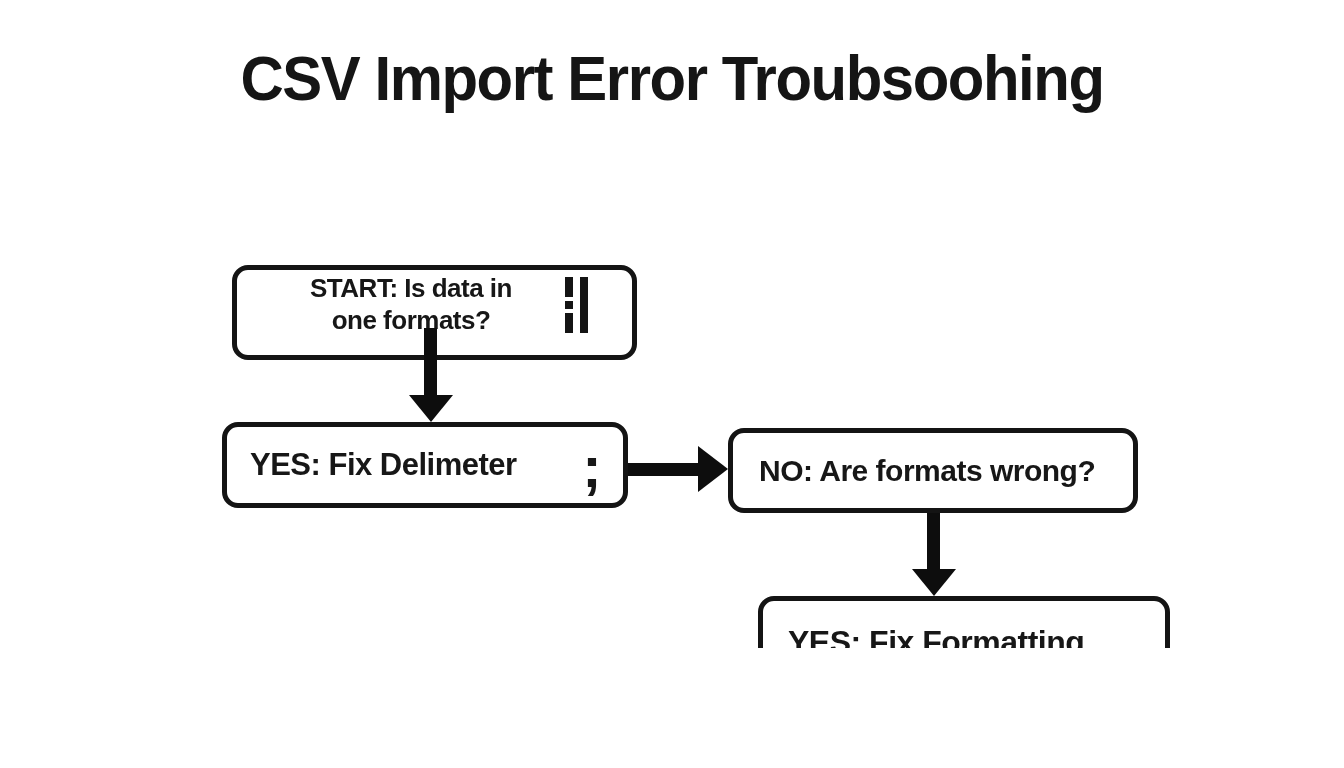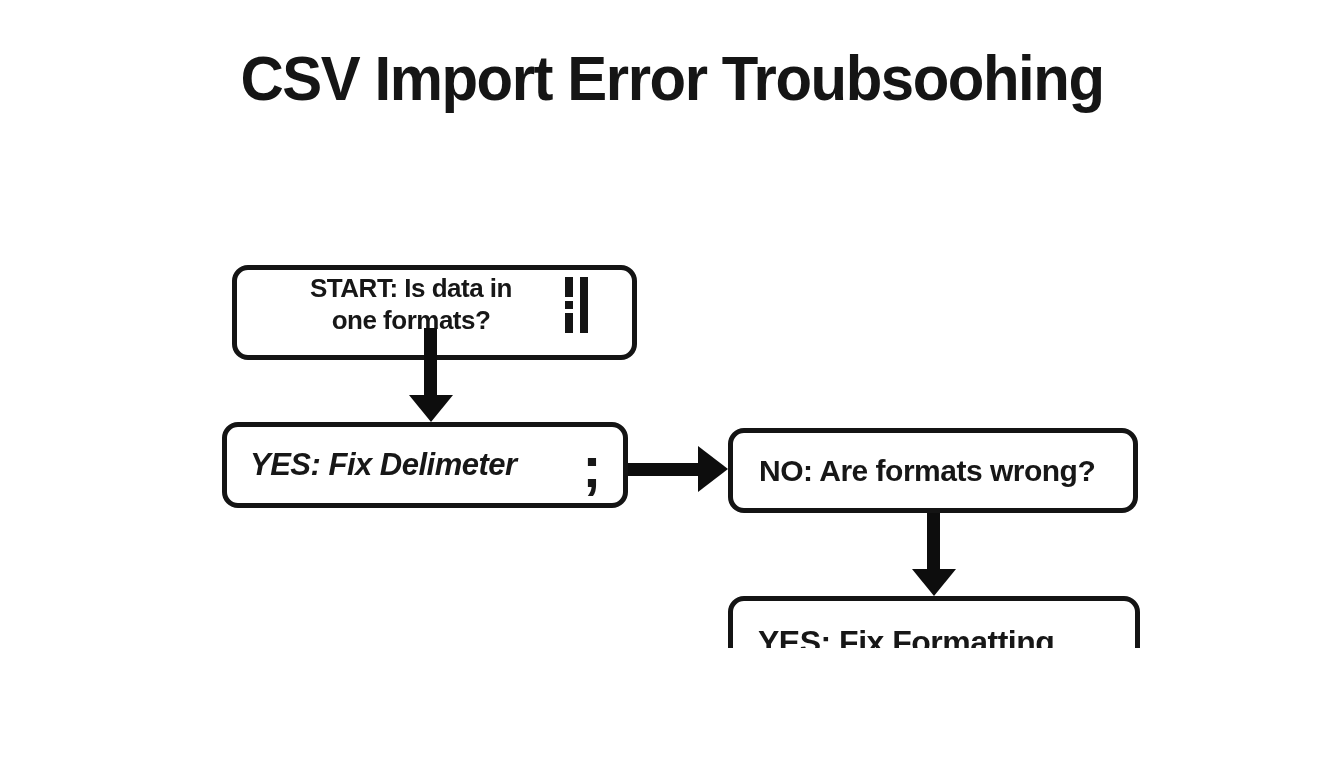--- a/index.html
+++ b/index.html
@@ -45,24 +45,24 @@
   .node .label { white-space: nowrap; }
 
   #box-start { left: 232px; top: 233px; width: 405px; height: 95px; padding: 0 44px 15px 20px; margin-top: 32px; }
   #box-start .label {
     flex: 1;
     text-align: center;
     font-size: 26px;
     line-height: 1.22;
   }
   #box-delimiter { left: 222px; top: 422px; width: 406px; height: 86px; padding: 0 22px 0 23px; }
-  #box-delimiter .label { font-size: 31px; font-style: italic; }
+  #box-delimiter .label { font-size: 31px; }
   #box-formats { left: 728px; top: 428px; width: 410px; height: 85px; padding: 0 13px 0 26px; gap: 43px; }
   #box-formats .label { font-size: 30px; }
-  #box-formatting { left: 728px; top: 596px; width: 412px; height: 92px; padding: 0 20px 0 25px; }
+  #box-formatting { left: 758px; top: 596px; width: 412px; height: 92px; padding: 0 20px 0 25px; }
   #box-formatting .label { font-size: 32px; }
 
   
   .col-icon { display: flex; gap: 7px; align-items: flex-start; }
   .col-dashed { display: flex; flex-direction: column; gap: 4px; align-items: center; }
   .col-dashed .seg { width: 8px; height: 20px; background: #141414; display: block; }
   .col-dashed .dot { width: 8px; height: 8px; background: #141414; display: block; }
   .col-solid { width: 8px; height: 56px; background: #141414; }
 
   .semicolon {

